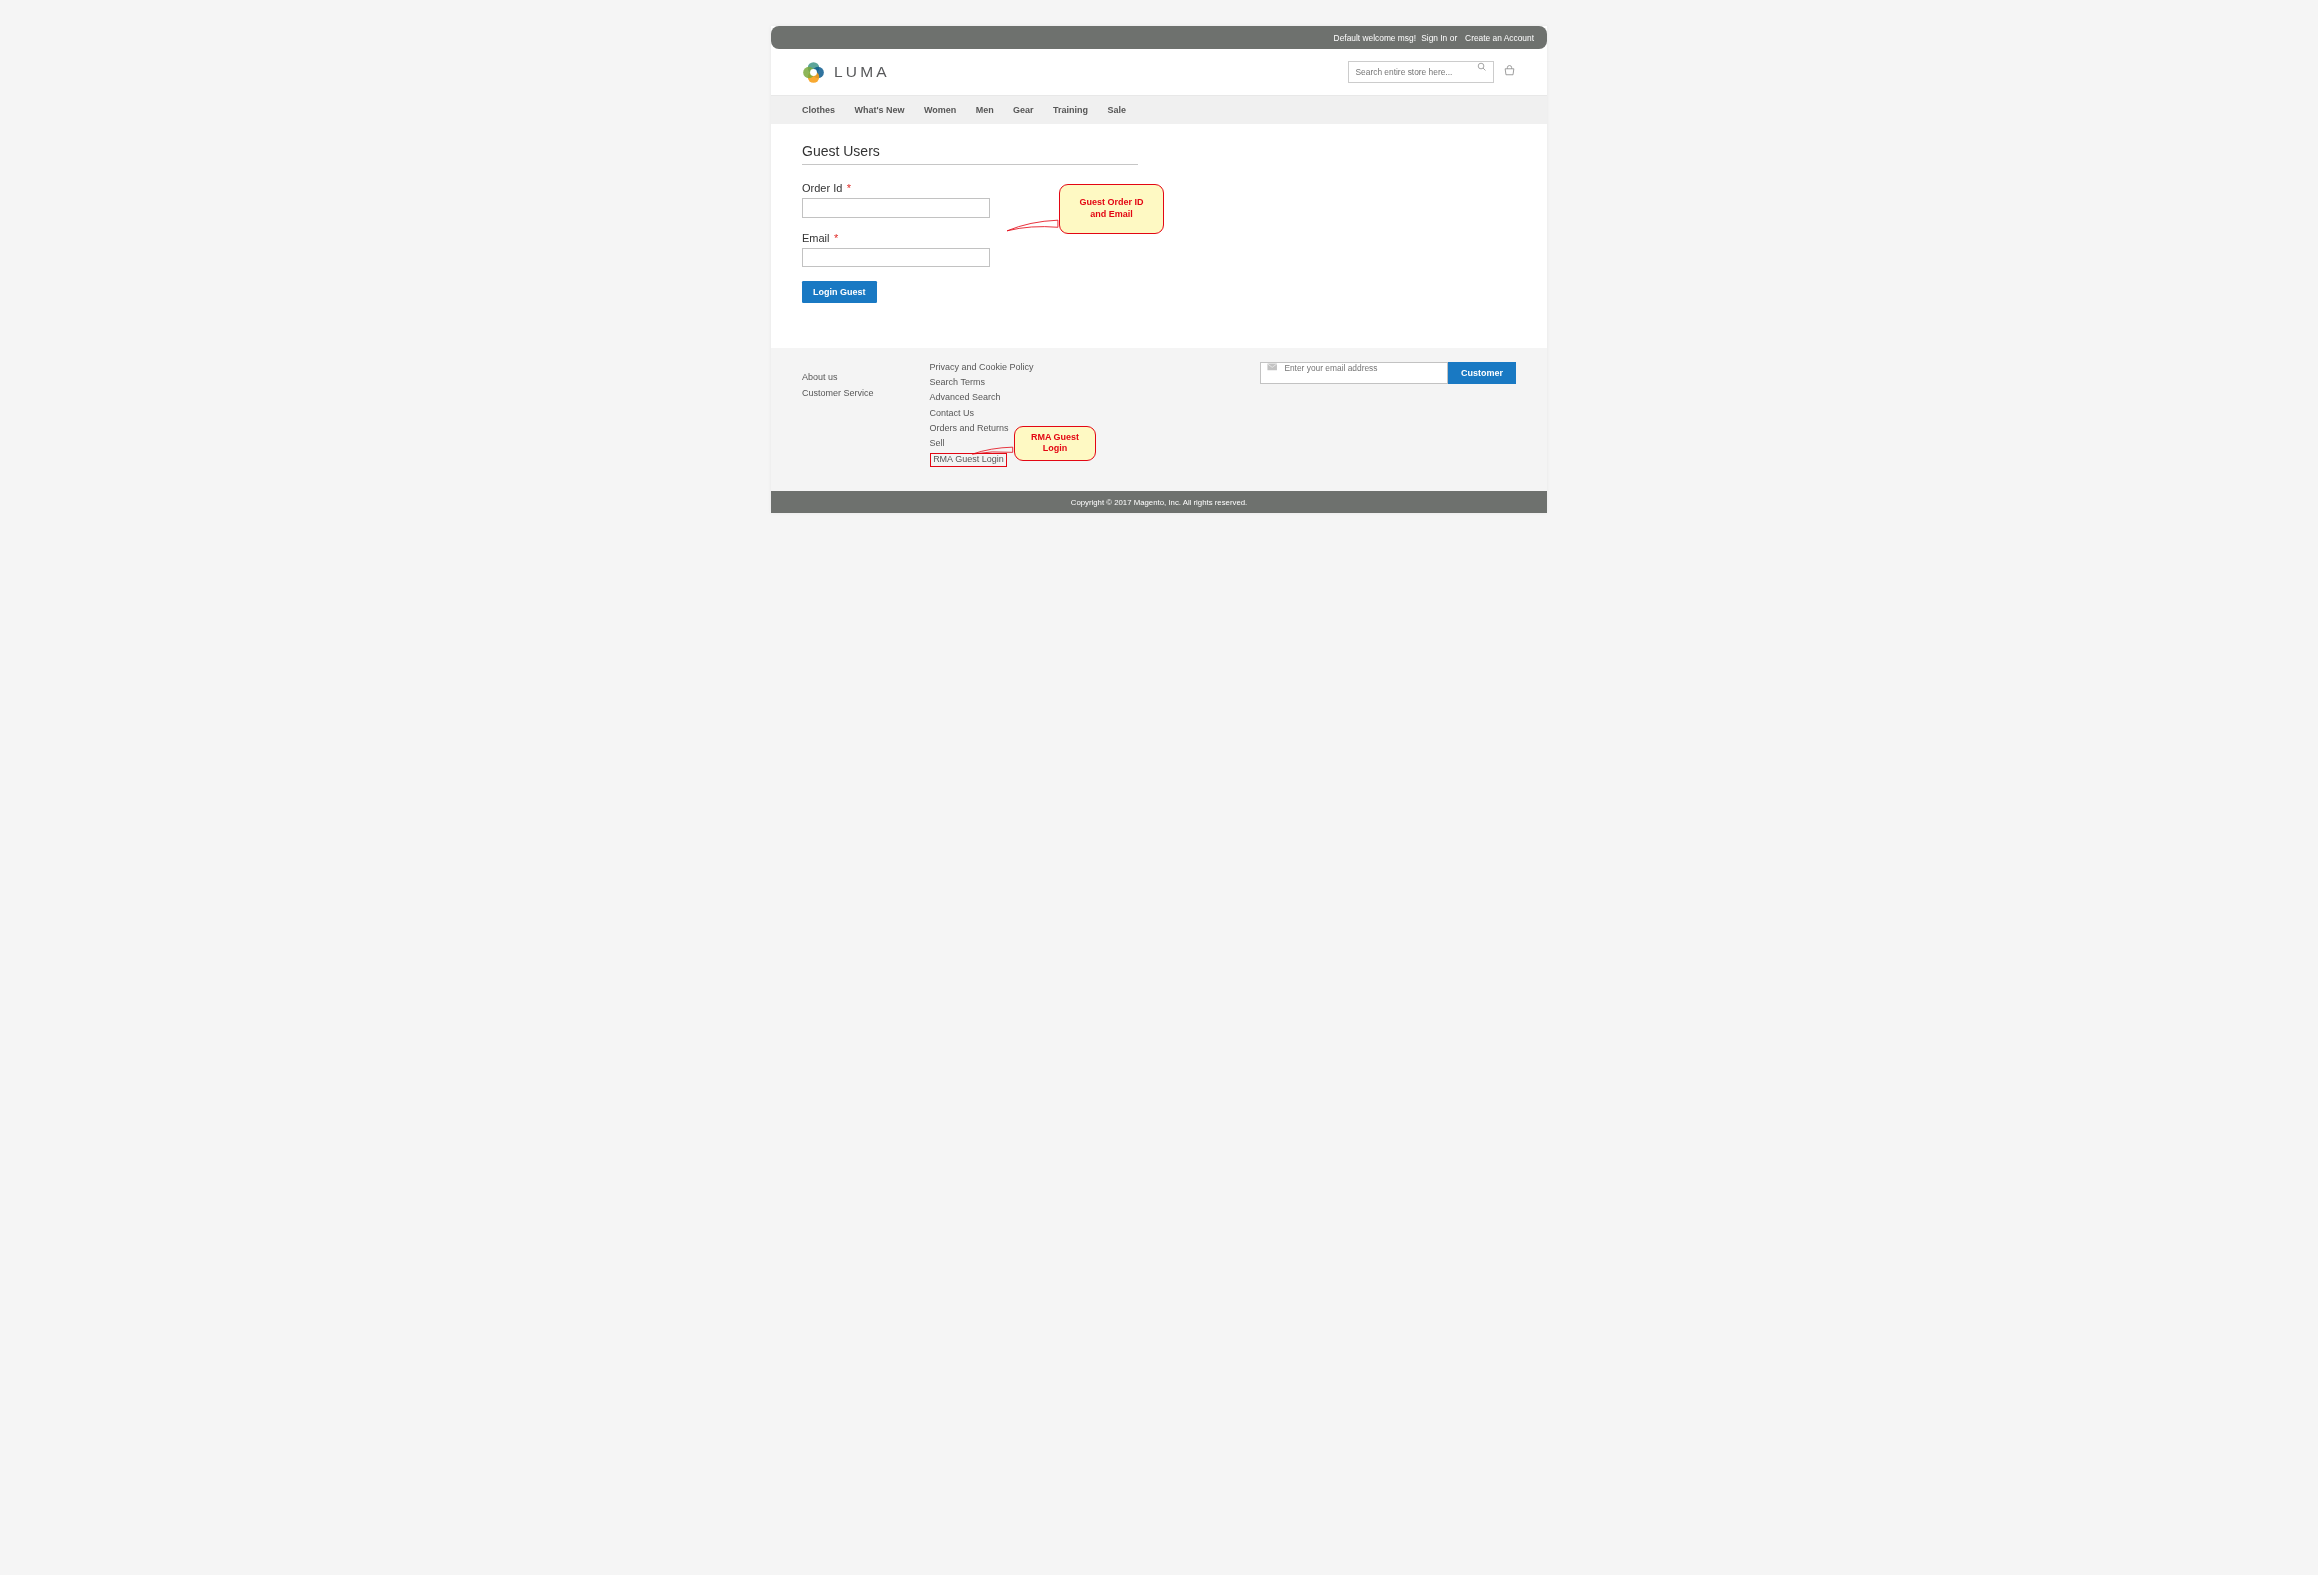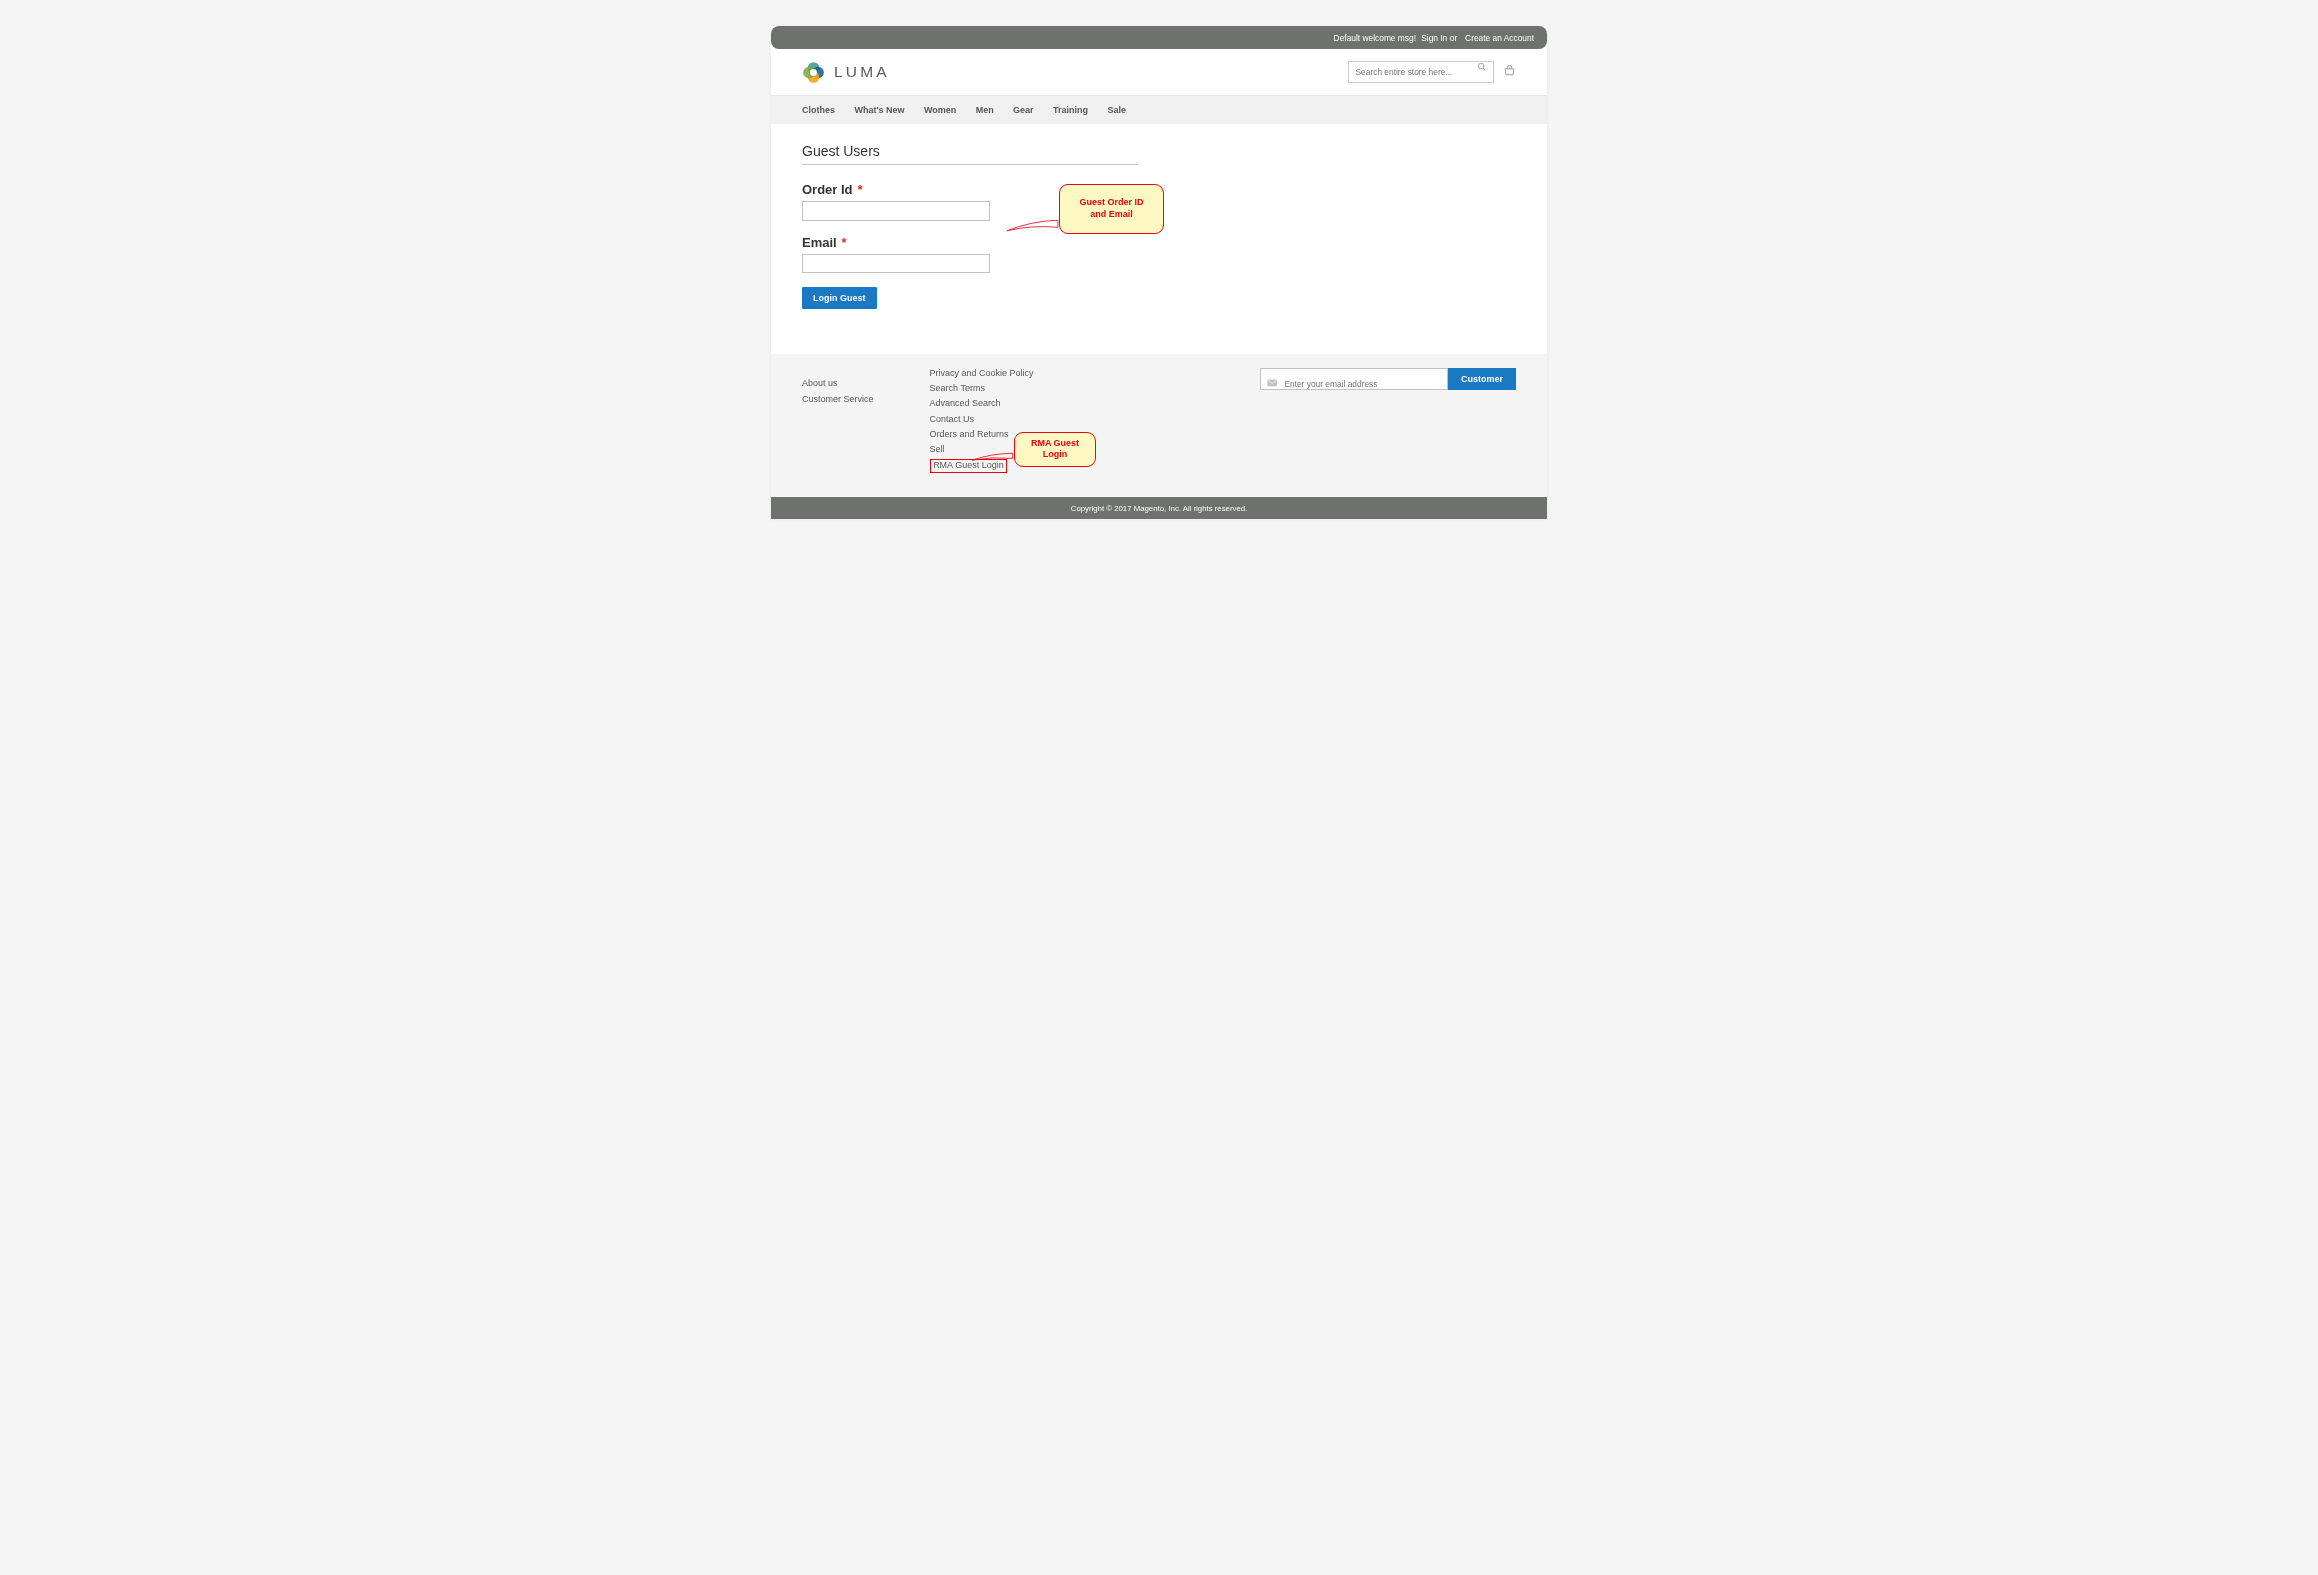--- a/index.html
+++ b/index.html
@@ -89,23 +89,23 @@
 .section-heading {
   font-size: 14px;
   color: #333;
   padding-bottom: 5.2px;
   border-bottom: 0.6px solid #c6c6c6;
   margin-bottom: 17px;
   font-weight: 400;
 }
 .field { margin-bottom: 14.2px; }
 .field-label {
-  font-size: 13px;
+  font-size: 11px;
   color: #333;
-  font-weight: 700;
+  font-weight: 400;
   display: block;
   margin-bottom: 3.9px;
 }
 .field-label .req { color: #e02b27; margin-left: 1.3px; }
 .field input {
   width: 188px;
   height: 19.4px;
   border: 0.6px solid #c2c2c2;
   padding: 0 5.2px;
   font-size: 8.4px;
@@ -158,21 +158,21 @@
 }
 .highlight-box {
   border: 1.3px solid #e30613;
   display: inline-block;
   padding: 0 2.6px;
   line-height: 1.3;
 }
 .newsletter { display: flex; height: 22px; }
 .newsletter .nl-input {
   display: flex;
-  align-items: flex-end;
+  align-items: flex-start;
   background: #fff;
   border: 0.6px solid #c2c2c2;
   width: 188px;
   padding: 0 6.5px;
   gap: 6.5px;
 }
 .newsletter .nl-input input {
   border: none; outline: none; flex: 1; font-size: 8.4px; color: #666;
 }
 .envelope { color: #c2c2c2; font-size: 9px; }

